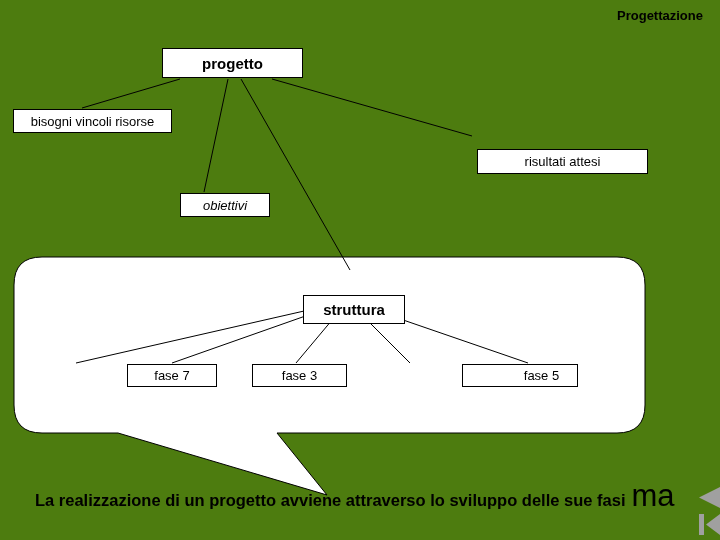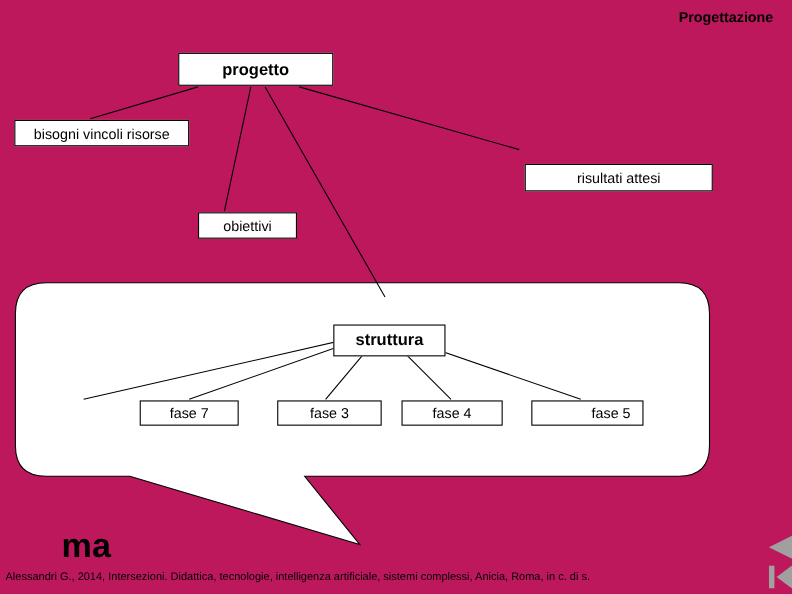--- a/index.html
+++ b/index.html
@@ -5,21 +5,21 @@
   html, body {
     margin: 0;
     padding: 0;
     background: #ffffff;
     font-family: "Liberation Sans", sans-serif;
   }
   .slide {
     position: relative;
     width: 720px;
     height: 540px;
-    background: #be185d;
+    background: #4d7c0f;
     overflow: hidden;
   }
   .diagram-svg {
     position: absolute;
     left: 0;
     top: 0;
     width: 720px;
     height: 540px;
   }
   .slide-title {
@@ -41,46 +41,46 @@
     justify-content: center;
     color: #000000;
     white-space: nowrap;
   }
   .node.bold { font-weight: bold; font-size: 15px; }
   .node.plain { font-weight: normal; font-size: 13px; }
 
   .node-progetto  { left: 162px; top: 48px;  width: 141px; height: 30px; }
   .node-bisogni   { left: 13px;  top: 109px; width: 159px; height: 24px; font-size: 13px; }
   .node-risultati { left: 477px; top: 135px; width: 171px; height: 25px; font-size: 13.5px; margin-top: 14px; }
-  .node-obiettivi { left: 180px; top: 193px; width: 90px;  height: 24px; }
+  .node-obiettivi { left: 180px; top: 193px; width: 90px;  height: 24px; font-style: italic; }
   .node-struttura { left: 303px; top: 271px; width: 102px; height: 29px; margin-top: 24px; }
   .node-fase1 { left: 18px;  top: 364px; width: 92px; height: 23px; }
   .node-fase2 { left: 127px; top: 364px; width: 90px; height: 23px; }
   .node-fase3 { left: 252px; top: 364px; width: 95px; height: 23px; }
   .node-fase4 { left: 365px; top: 364px; width: 92px; height: 23px; }
-  .node-fase5 { left: 483px; top: 364px; width: 102px; height: 23px; padding-left: 43px; }
+  .node-fase5 { left: 462px; top: 364px; width: 116px; height: 23px; padding-left: 43px; }
 
   .caption-row {
     position: absolute;
     left: 35px;
     top: 480px;
     width: 660px;
     display: flex;
     align-items: baseline;
     color: #000000;
   }
   .caption-text {
     font-size: 16.5px;
     font-weight: bold;
     white-space: nowrap;
   }
   .caption-big {
     font-size: 31px;
-    font-weight: bold;
-    margin-left: 21px;
+    font-weight: normal;
+    margin-left: 6px;
     line-height: 1;
   }
   .citation {
     position: absolute;
     left: 5px;
     top: 519px;
     font-size: 10px;
     color: #000000;
     white-space: nowrap;
   }
@@ -127,28 +127,27 @@
 
   <div class="slide-title">Progettazione</div>
 
   <div class="node bold  node-progetto">progetto</div>
   <div class="node plain node-bisogni">bisogni vincoli risorse</div>
   <div class="node plain node-risultati">risultati attesi</div>
   <div class="node plain node-obiettivi">obiettivi</div>
   <div class="node bold  node-struttura">struttura</div>
   <div class="node plain node-fase2">fase 7</div>
   <div class="node plain node-fase3">fase 3</div>
-  <div class="node plain node-fase4">fase 4</div>
   <div class="node plain node-fase5">fase 5</div>
 
   <div class="caption-row">
+    <span class="caption-text">La realizzazione di un progetto avviene attraverso lo sviluppo delle sue fasi</span>
     <span class="caption-big">ma</span>
   </div>
 
-  <div class="citation">Alessandri G., 2014, Intersezioni. Didattica, tecnologie, intelligenza artificiale, sistemi complessi, Anicia, Roma, in c. di s.</div>
 
   <div class="nav-controls">
     <div class="nav-btn prev">
       <svg width="22" height="21" viewBox="0 0 22 21">
         <polygon points="21,0 21,21 0,10.5" fill="#a0a0a0"></polygon>
       </svg>
     </div>
     <div class="nav-btn first">
       <svg width="22" height="21" viewBox="0 0 22 21">
         <rect x="0" y="0" width="5" height="21" fill="#a0a0a0"></rect>

